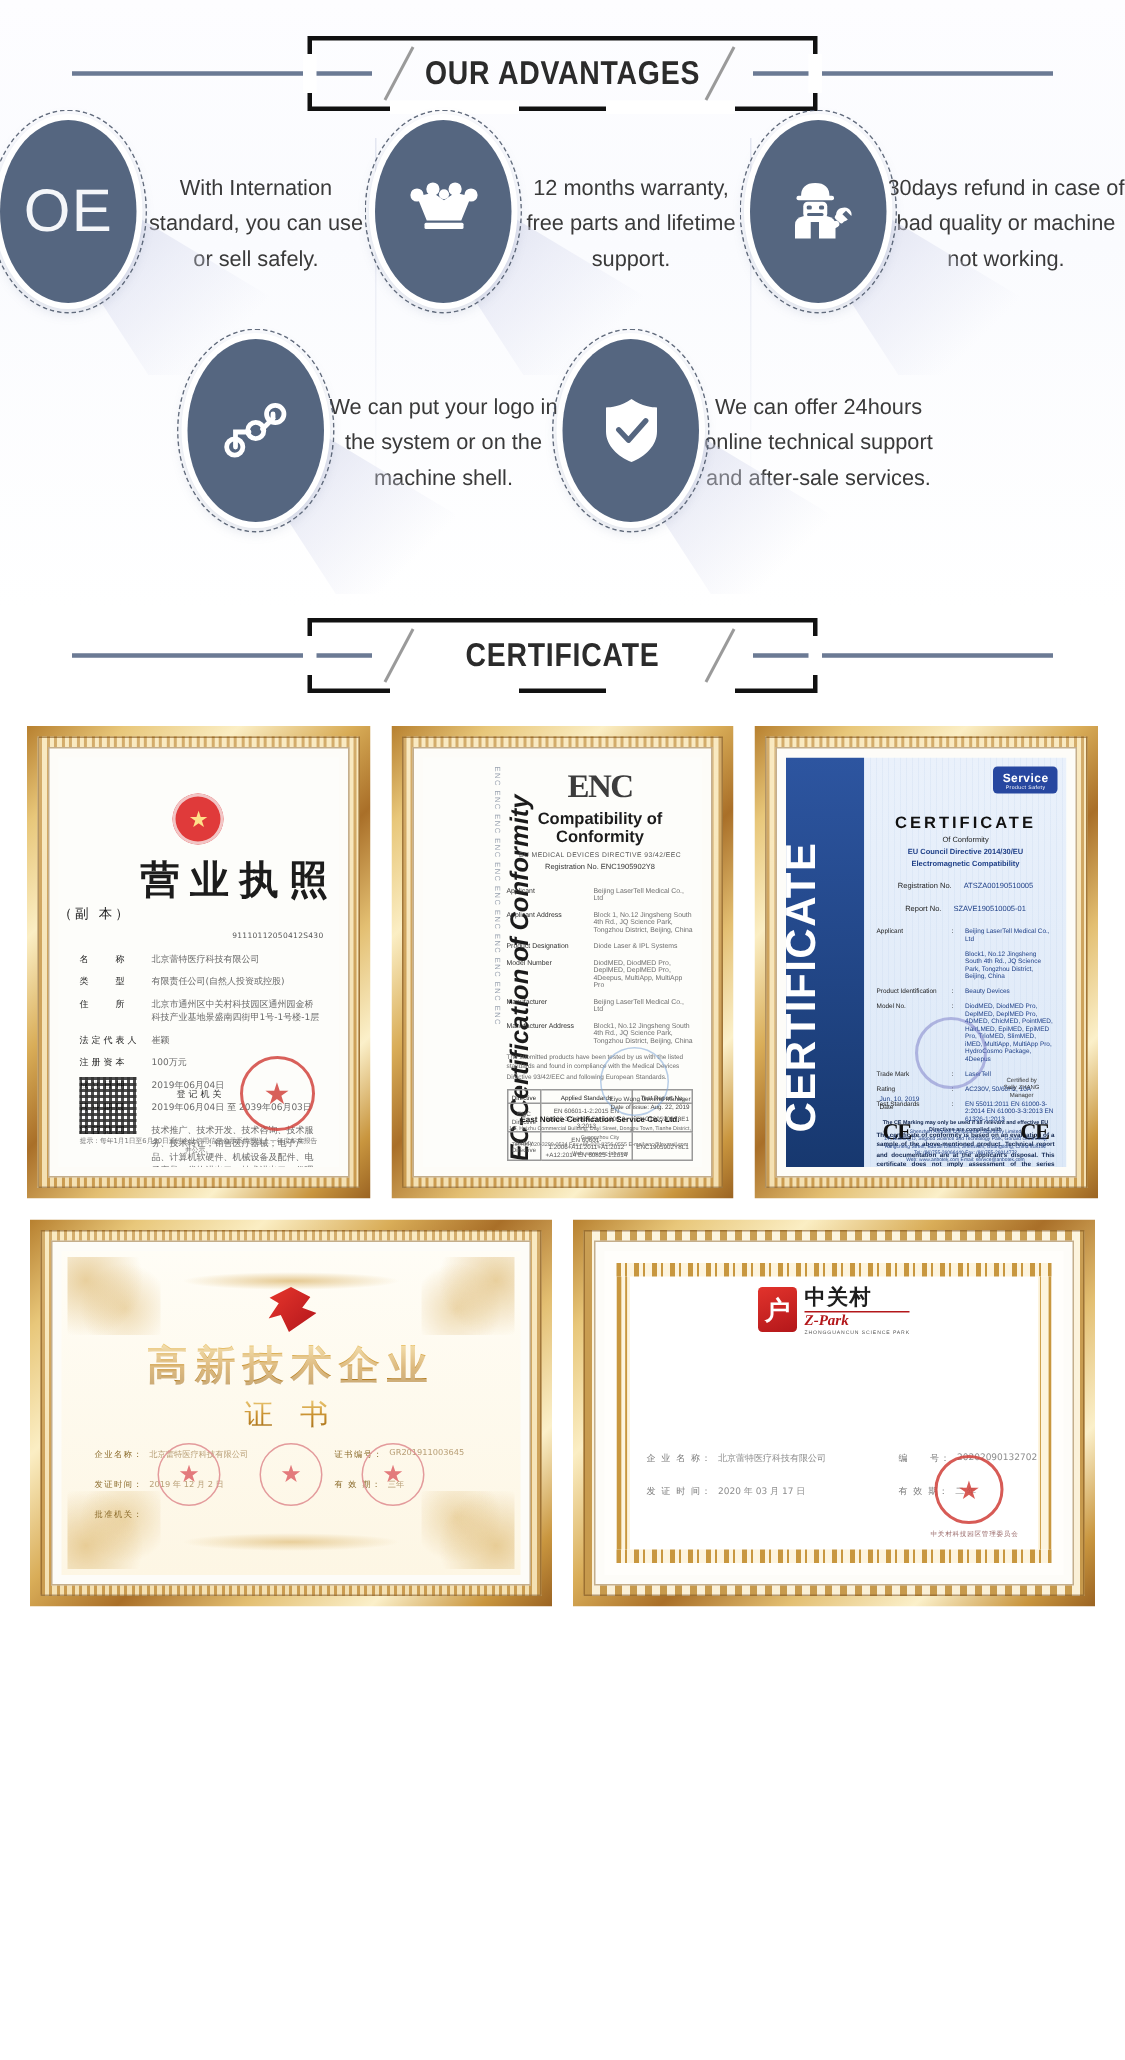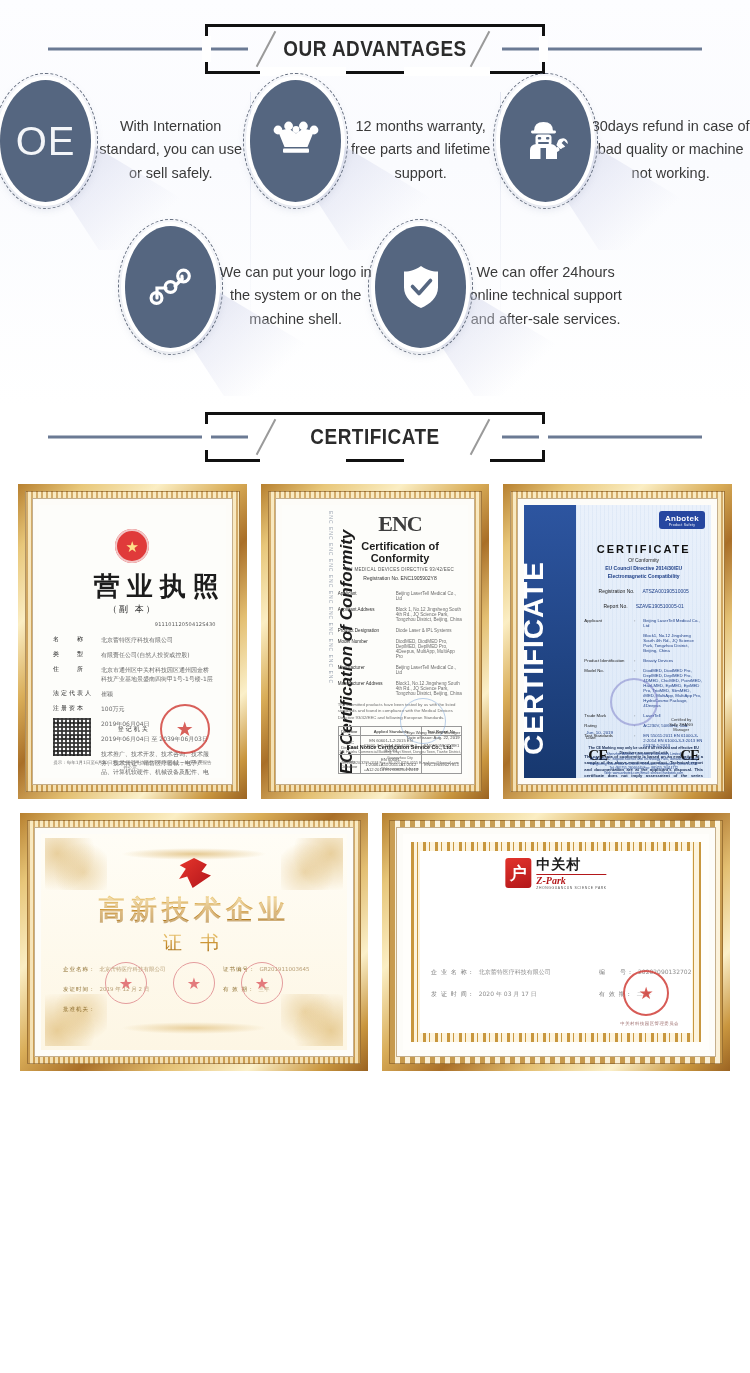--- a/index.html
+++ b/index.html
@@ -190,21 +190,21 @@
   .bl-emblem .st{ color:#ffe08a; font-size:15px; line-height:1; }
   .bl-title{
     position:absolute; left:0; right:0; top:64px;
     text-align:right;
     font-size:26px; font-weight:bold; letter-spacing:7px;
     color:#1c1c1c;
     font-family:"DejaVu Sans","Liberation Sans", sans-serif;
   }
   .bl-sub{
     position:absolute; left:0; right:0; top:98px;
-    text-align:center; font-size:9px; color:#222; letter-spacing:2px;
+    text-align:left; font-size:9px; color:#222; letter-spacing:2px;
     font-family:"DejaVu Sans","Liberation Sans", sans-serif;
   }
   .bl-code{
     position:absolute; right:10px; top:116px;
     font-size:5px; color:#555; letter-spacing:.2px;
     font-family:"DejaVu Sans","Liberation Sans", sans-serif;
   }
   .bl-rows{ position:absolute; left:14px; right:12px; top:130px; }
   .bl-row{ display:flex; gap:8px; margin-bottom:6px; font-size:6px; color:#3a3a3a;
            font-family:"DejaVu Sans","Liberation Sans", sans-serif;}
@@ -637,21 +637,21 @@
         <div class="gold-frame">
             <div class="inner-band"></div>
           </div>
         <div class="cert-face">
           <div class="ec-side">
             <div class="ec-vert">EC-Certification of Conformity</div>
           </div>
           <div class="ec-watermark">ENC ENC ENC ENC ENC ENC ENC ENC ENC ENC ENC</div>
           <div class="ec-body">
             <div class="enc-logo">ENC</div>
-            <div class="ec-h1">Certification of Conformity</div>
+            <div class="ec-h1">Compatibility of Conformity</div>
             <div class="ec-h2">EU MEDICAL DEVICES DIRECTIVE 93/42/EEC</div>
             <div class="ec-h3">Registration No. ENC1905902Y8</div>
             <div class="ec-fields">
               <div class="ec-f">
                   <span class="k">Applicant</span>
                   <span class="v">Beijing LaserTell Medical Co., Ltd</span>
                 </div>
               <div class="ec-f">
                   <span class="k">Applicant Address</span>
                   <span class="v">Block 1, No.12 Jingsheng South 4th Rd., JQ Science Park, Tongzhou District, Beijing, China</span>
@@ -715,21 +715,21 @@
       <div class="cert tall">
         <div class="gold-frame">
             <div class="inner-band"></div>
           </div>
         <div class="cert-face">
           <div class="ab-side">
             <div class="ab-vert">CERTIFICATE</div>
           </div>
           <div class="ab-body">
             <div class="ab-badge">
-              <div class="n">Anbotek</div>
+              <div class="n">Service</div>
               <div class="t">Product Safety</div>
             </div>
             <div class="ab-h1">CERTIFICATE</div>
             <div class="ab-h2">Of Conformity</div>
             <div class="ab-h3">EU Council Directive 2014/30/EU</div>
             <div class="ab-h3">Electromagnetic Compatibility</div>
             <div class="ab-reg">
               <span class="k">Registration No.</span>
               <span>ATSZA00190510005</span>
             </div>

